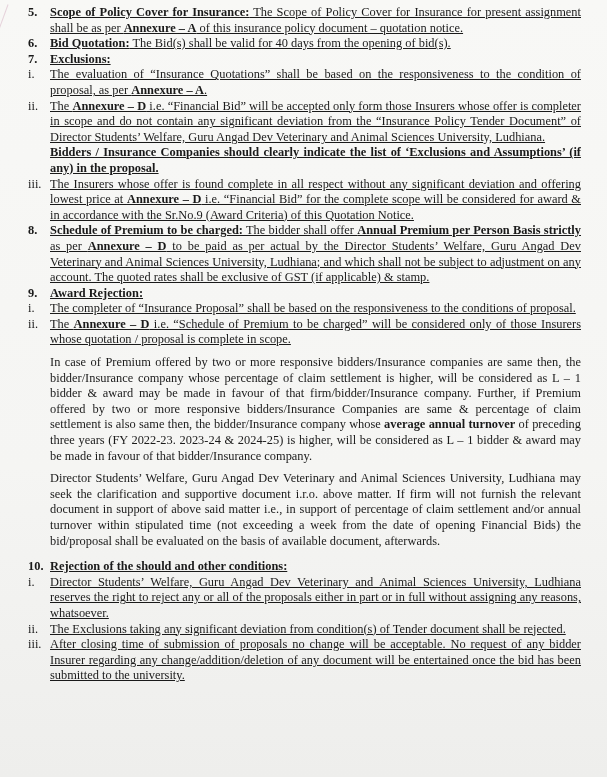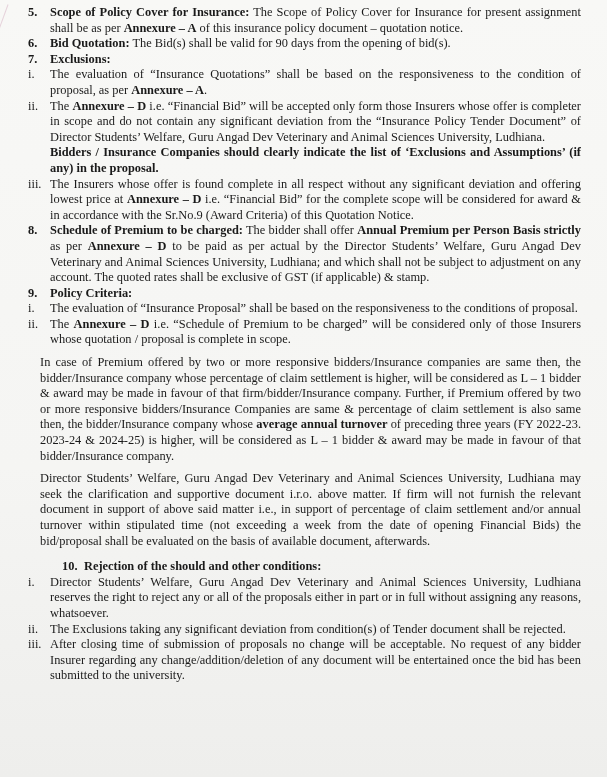--- a/index.html
+++ b/index.html
@@ -18,41 +18,41 @@
     position: absolute; left: 2px; top: 6px; width: 14px; height: 30px;
     border-left: 1px solid #d8b8c8; transform: rotate(20deg); opacity: .6;
   }
   .content {
     position: absolute; left: 28px; top: 5px; width: 553px;
     font-size: 12.4px; line-height: 15.6px;
   }
   .row { display: flex; text-align: justify; }
   .num { width: 22px; flex: 0 0 22px; font-weight: bold; }
   .rnum { width: 22px; flex: 0 0 22px; }
-  .txt { flex: 1; }
-  .indent { margin-left: 12px; text-align: justify; }
+  .txt { flex: 1; text-decoration: underline; }
+  .indent { margin-left: 22px; text-align: justify; }
   .gap { height: 7px; }
   b { font-weight: bold; }
-  .bigtop { margin-top: 10px; margin-left: 34px; }
+  .bigtop { margin-top: 10px; }
 </style>
 </head>
 <body>
 
 <div class="page">
   <div class="mark"></div>
   <div class="content">
 
     <div class="row">
       <span class="num">5.</span>
       <span class="txt"><b>Scope of Policy Cover for Insurance:</b><span> The Scope of Policy Cover for Insurance for present assignment shall be as per </span><b>Annexure – A</b><span> of this insurance policy document – quotation notice.</span></span>
     </div>
 
     <div class="row">
       <span class="num">6.</span>
-      <span class="txt"><b>Bid Quotation:</b><span> The Bid(s) shall be valid for 90 days from the opening of bid(s).</span></span>
+      <span class="txt"><b>Bid Quotation:</b><span> The Bid(s) shall be valid for 40 days from the opening of bid(s).</span></span>
     </div>
 
     <div class="row">
       <span class="num">7.</span>
       <b class="txt">Exclusions:</b>
     </div>
     <div class="row">
       <span class="rnum">i.</span>
       <span class="txt"><span>The evaluation of “Insurance Quotations” shall be based on the responsiveness to the condition of proposal, as per </span><b>Annexure – A</b><span>.</span></span>
     </div>
@@ -65,25 +65,25 @@
       <span class="txt"><span>The Insurers whose offer is found complete in all respect without any significant deviation and offering lowest price at </span><b>Annexure – D</b><span> i.e. “Financial Bid” for the complete scope will be considered for award &amp; in accordance with the Sr.No.9 (Award Criteria) of this Quotation Notice.</span></span>
     </div>
 
     <div class="row">
       <span class="num">8.</span>
       <span class="txt"><b>Schedule of Premium to be charged:</b><span> The bidder shall offer </span><b>Annual Premium per Person Basis strictly</b><span> as per </span><b>Annexure – D</b><span> to be paid as per actual by the Director Students’ Welfare, Guru Angad Dev Veterinary and Animal Sciences University, Ludhiana; and which shall not be subject to adjustment on any account. The quoted rates shall be exclusive of GST (if applicable) &amp; stamp.</span></span>
     </div>
 
     <div class="row">
       <span class="num">9.</span>
-      <b class="txt">Policy Criteria:</b>
+      <b class="txt">Award Rejection:</b>
     </div>
     <div class="row">
       <span class="rnum">i.</span>
-      <span class="txt">The evaluation of “Insurance Proposal” shall be based on the responsiveness to the conditions of proposal.</span>
+      <span class="txt">The completer of “Insurance Proposal” shall be based on the responsiveness to the conditions of proposal.</span>
     </div>
     <div class="row">
       <span class="rnum">ii.</span>
       <span class="txt"><span>The </span><b>Annexure – D</b><span> i.e. “Schedule of Premium to be charged” will be considered only of those Insurers whose quotation / proposal is complete in scope.</span></span>
     </div>
     <div class="gap"></div>
     <div class="indent"><span>In case of Premium offered by two or more responsive bidders/Insurance companies are same then, the bidder/Insurance company whose percentage of claim settlement is higher, will be considered as L – 1 bidder &amp; award may be made in favour of that firm/bidder/Insurance company. Further, if Premium offered by two or more responsive bidders/Insurance Companies are same &amp; percentage of claim settlement is also same then, the bidder/Insurance company whose </span><b>average annual turnover</b><span> of preceding three years (FY 2022-23. 2023-24 &amp; 2024-25) is higher, will be considered as L – 1 bidder &amp; award may be made in favour of that bidder/Insurance company.</span></div>
     <div class="gap"></div>
     <div class="indent">Director Students’ Welfare, Guru Angad Dev Veterinary and Animal Sciences University, Ludhiana may seek the clarification and supportive document i.r.o. above matter. If firm will not furnish the relevant document in support of above said matter i.e., in support of percentage of claim settlement and/or annual turnover within stipulated time (not exceeding a week from the date of opening Financial Bids) the bid/proposal shall be evaluated on the basis of available document, afterwards.</div>
 

